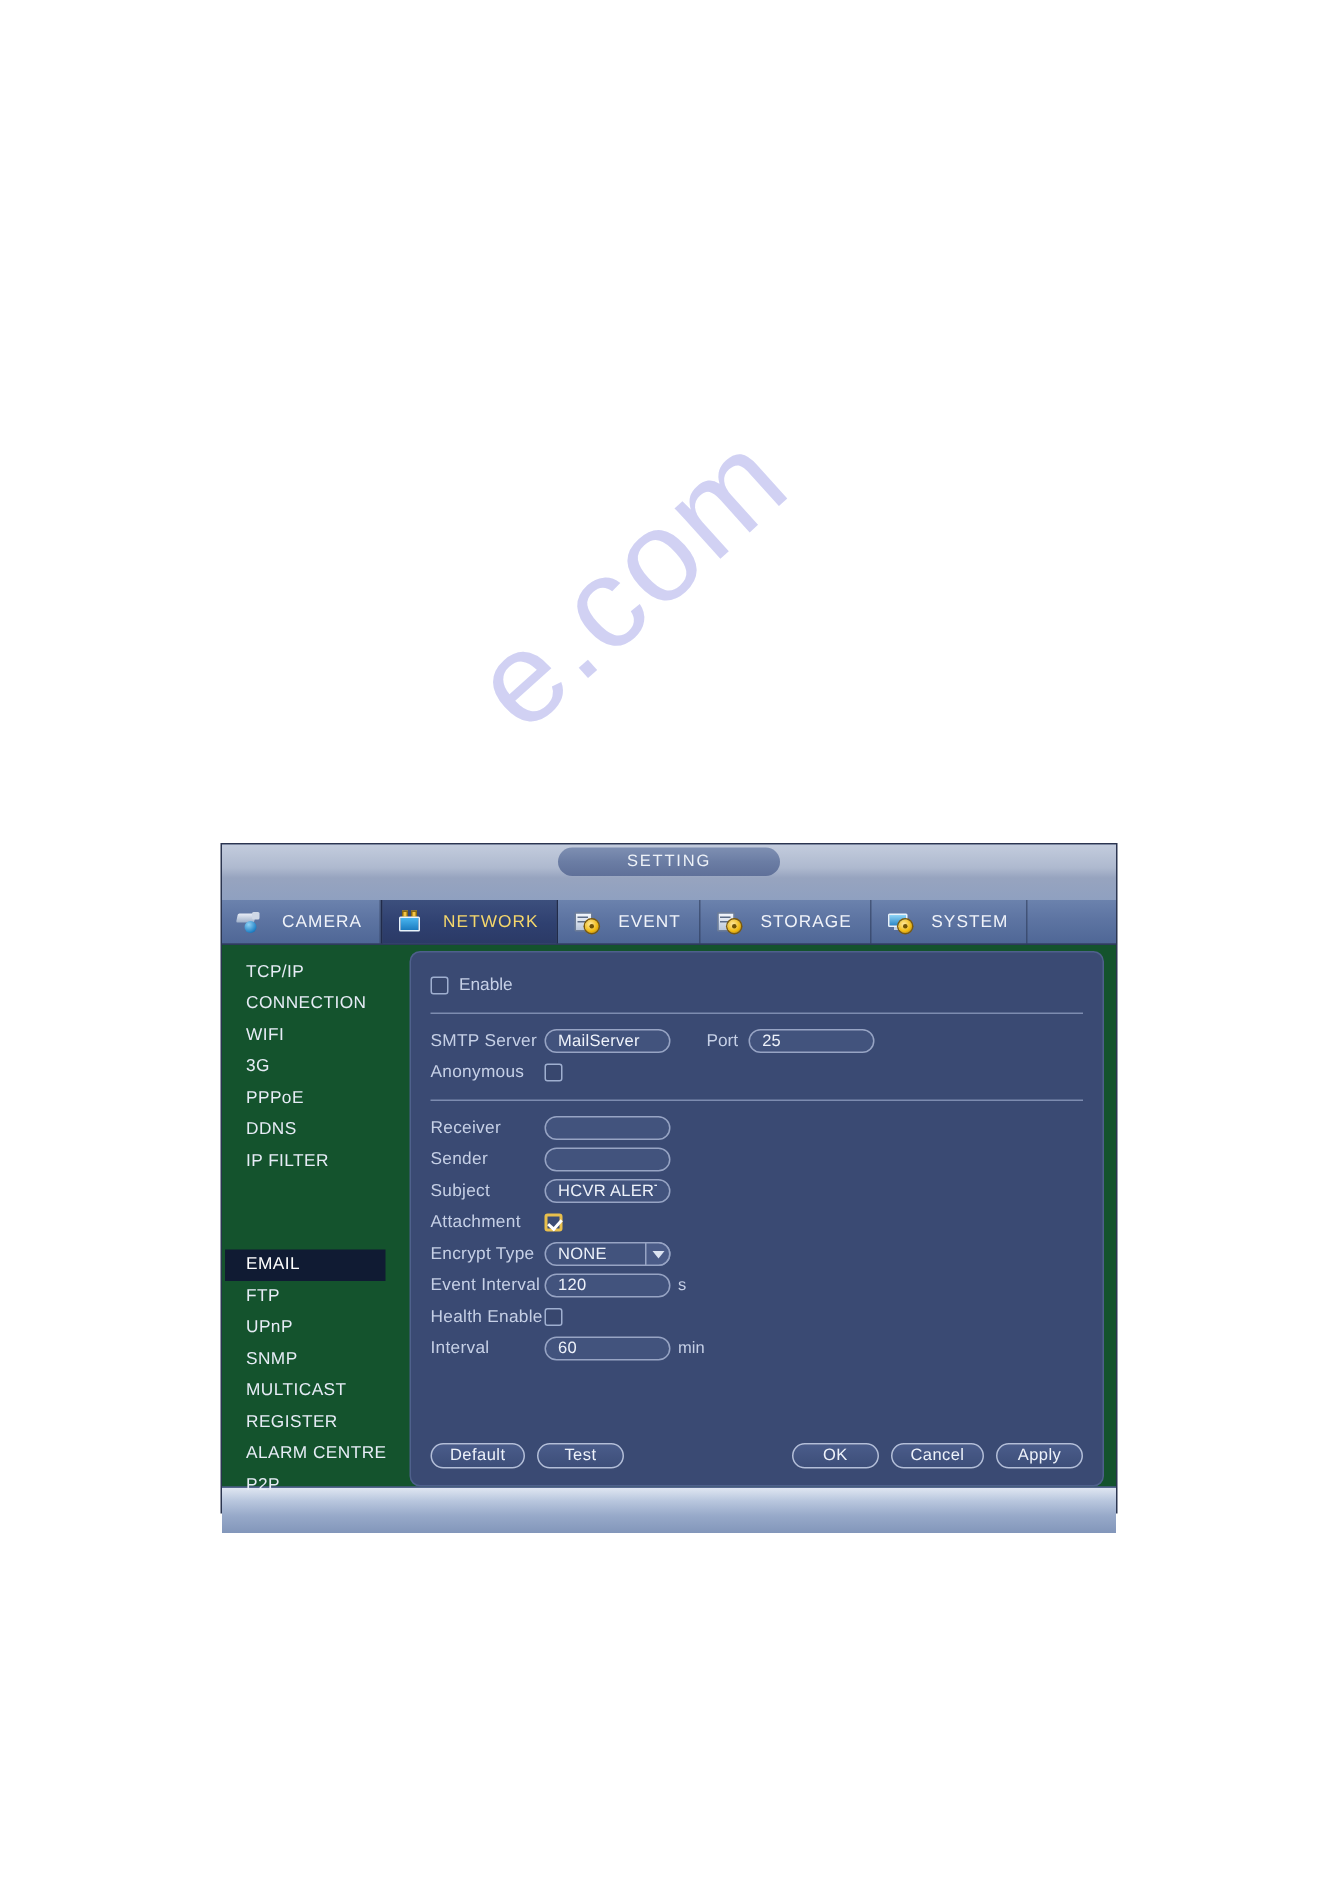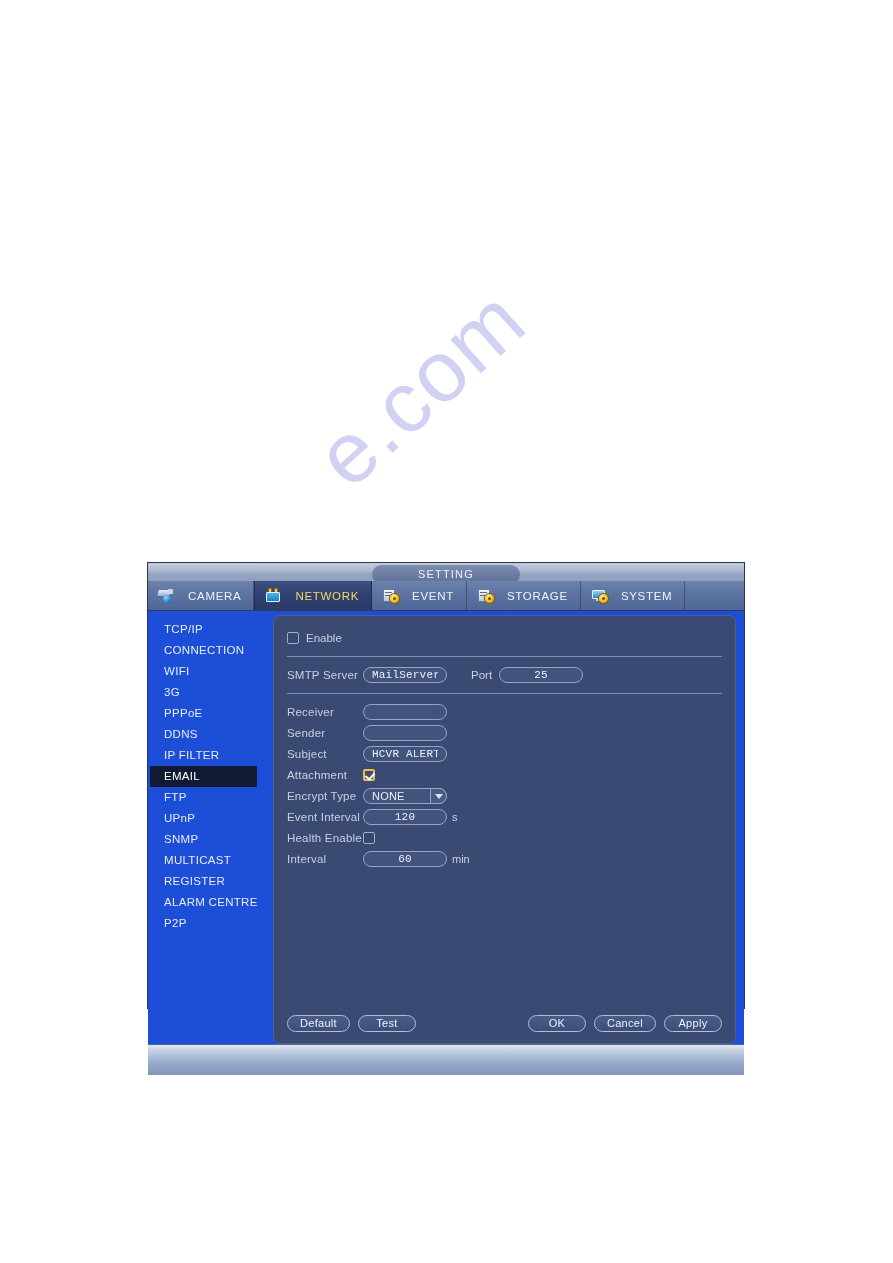--- a/index.html
+++ b/index.html
@@ -49,21 +49,21 @@
     width: 596px;
     height: 445px;
     z-index: 5;
     background: #3b4a70;
     box-shadow: 0 0 0 1px #2b3550;
   }
 
   
   .titlebar {
     position: relative;
-    height: 18px;
+    height: 37px;
     background: linear-gradient(to bottom, #c3ccdd 0%, #aeb9cf 42%, #97a4bf 60%, #8fa0c0 100%);
     overflow: hidden;
   }
   .title-pill {
     position: absolute;
     left: 50%;
     top: 2px;
     transform: translateX(-50%);
     width: 148px;
     height: 19px;
@@ -159,22 +159,22 @@
     background: linear-gradient(to bottom,#8ed4f6,#2a86c6);
     border: 1px solid #eaf4fb; box-sizing: border-box; border-radius: 1px;
   }
   .ic-sys .stand {
     position: absolute; left: 6px; top: 11px; width: 5px; height: 2px; background: #c3d0e2;
   }
 
   
   .dlg-body {
     display: flex;
-    height: 433px;
-    background: #1d4ed8;
+    height: 361px;
+    background: #14532d;
     padding: 4px 6px 0 2px;
     box-sizing: border-box;
   }
 
   
   .sidebar {
     width: 107px;
     flex: none;
     padding-top: 4px;
     box-sizing: border-box;
@@ -185,20 +185,21 @@
     padding-left: 14px;
     color: #e7ecf6;
     font-size: 11.5px;
     letter-spacing: .3px;
     cursor: pointer;
     white-space: nowrap;
   }
   .menu-item.selected {
     background: #101b33;
     color: #ffffff;
+    margin-top: 48px;
   }
 
   
   .panel {
     flex: 1;
     margin-left: 16px;
     margin-right: 2px;
     background: #3a4a73;
     border: 1px solid #4f608c;
     border-radius: 7px;
@@ -241,24 +242,23 @@
   .inp {
     height: 16px;
     line-height: 16px;
     background: #42537d;
     border: 1px solid #97a4c4;
     border-radius: 9px;
     color: #eef2fa;
     font-size: 11px;
     padding: 0 8px;
     box-sizing: border-box;
-    font-family: Liberation Mono, monospace;
+    font-family: Liberation Sans, sans-serif;
     outline: none;
     letter-spacing: .2px;
-    text-align: center;
   }
   .inp.w84 { width: 84px; }
 
   
   .cbx {
     width: 12px; height: 12px;
     border: 1px solid #9fafd0;
     border-radius: 2px;
     background: #38476e;
     box-sizing: border-box;
@@ -449,20 +449,24 @@
 
       <div class="hr"></div>
 
       <div class="row">
         <span class="lbl">SMTP Server</span>
         <input class="inp w84" type="text" value="MailServer" style="">
         <span class="midlbl">Port</span>
         <input class="inp w84" type="text" value="25" style="">
       </div>
 
+      <div class="row">
+        <span class="lbl">Anonymous</span>
+        <span class="cbx"></span>
+      </div>
 
 
       <div class="hr"></div>
 
       <div class="row">
         <span class="lbl">Receiver</span>
         <input class="inp w84" type="text" value="" style="">
       </div>
 
       <div class="row">

